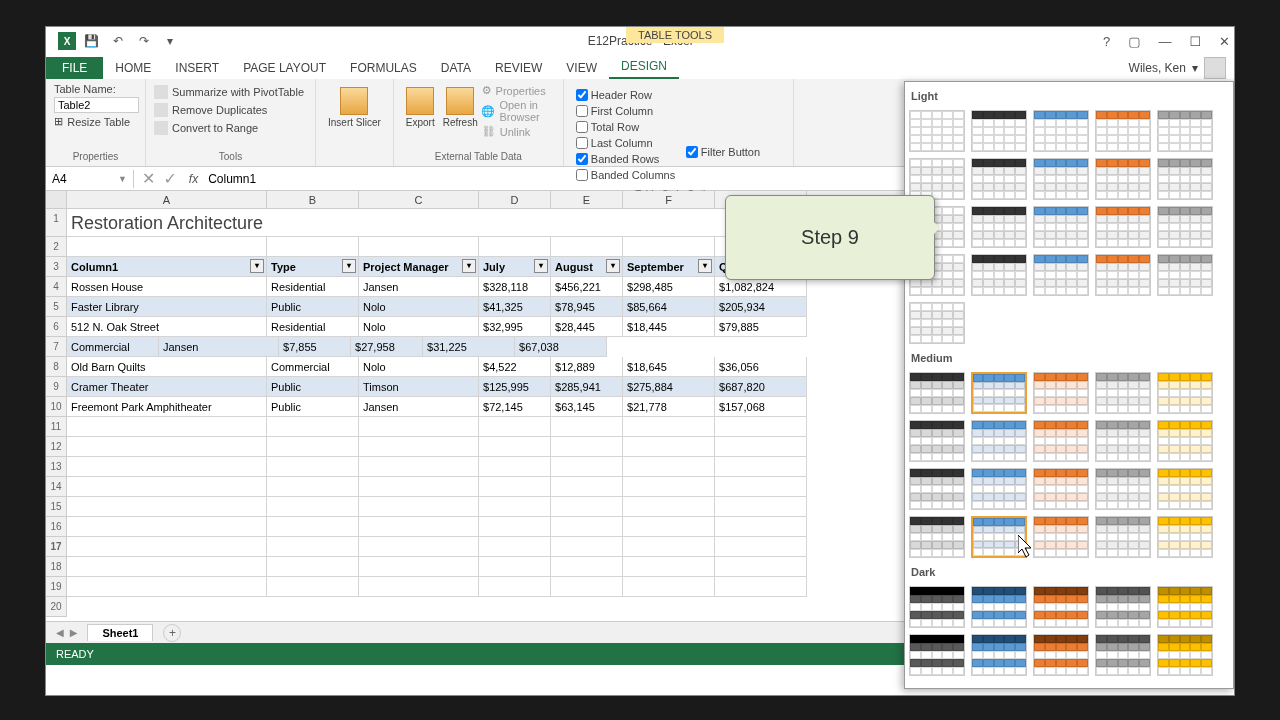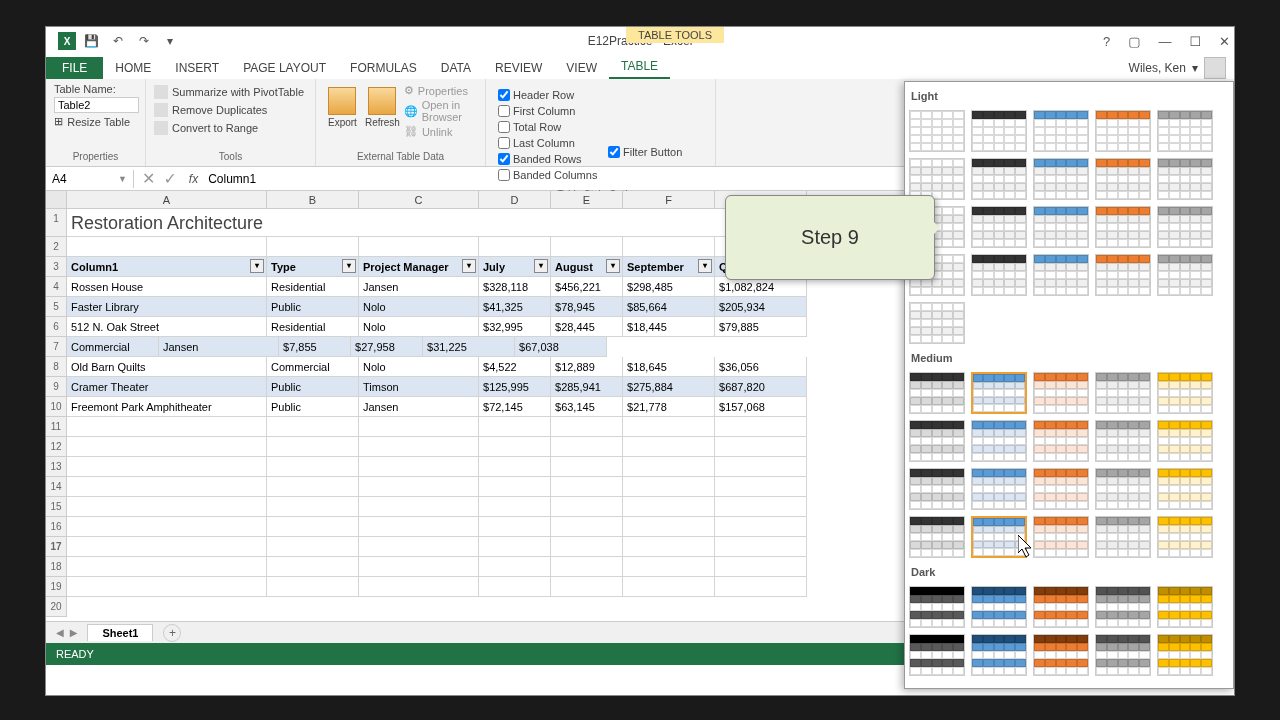--- a/index.html
+++ b/index.html
@@ -128,21 +128,21 @@
 
   <div class="ribbon-tabs">
     <div class="file-tab">FILE</div>
     <div class="ribbon-tab">HOME</div>
     <div class="ribbon-tab">INSERT</div>
     <div class="ribbon-tab">PAGE LAYOUT</div>
     <div class="ribbon-tab">FORMULAS</div>
     <div class="ribbon-tab">DATA</div>
     <div class="ribbon-tab">REVIEW</div>
     <div class="ribbon-tab">VIEW</div>
-    <div class="ribbon-tab active">TABLE</div>
+    <div class="ribbon-tab active">DESIGN</div>
     <div class="user-area">
       <span>Wiles, Ken</span>
       <span>▾</span>
       <div class="user-avatar"></div>
     </div>
   </div>
 
   <div class="ribbon-content">
     <div class="ribbon-group prop-group">
       <div>
@@ -164,20 +164,28 @@
         <div class="tool-item">
             <span class="ico"></span>
             <span>Remove Duplicates</span>
           </div>
         <div class="tool-item">
             <span class="ico"></span>
             <span>Convert to Range</span>
           </div>
       </div>
       <div class="group-label">Tools</div>
+    </div>
+    <div class="ribbon-group">
+      <div class="big-buttons">
+        <div class="big-btn">
+            <div class="ico"></div>
+            <span>Insert Slicer</span>
+          </div>
+      </div>
     </div>
     <div class="ribbon-group ext-data-group">
       <div style="display:flex">
         <div class="big-buttons">
           <div class="big-btn">
               <div class="ico"></div>
               <span>Export</span>
             </div>
           <div class="big-btn">
               <div class="ico"></div>

